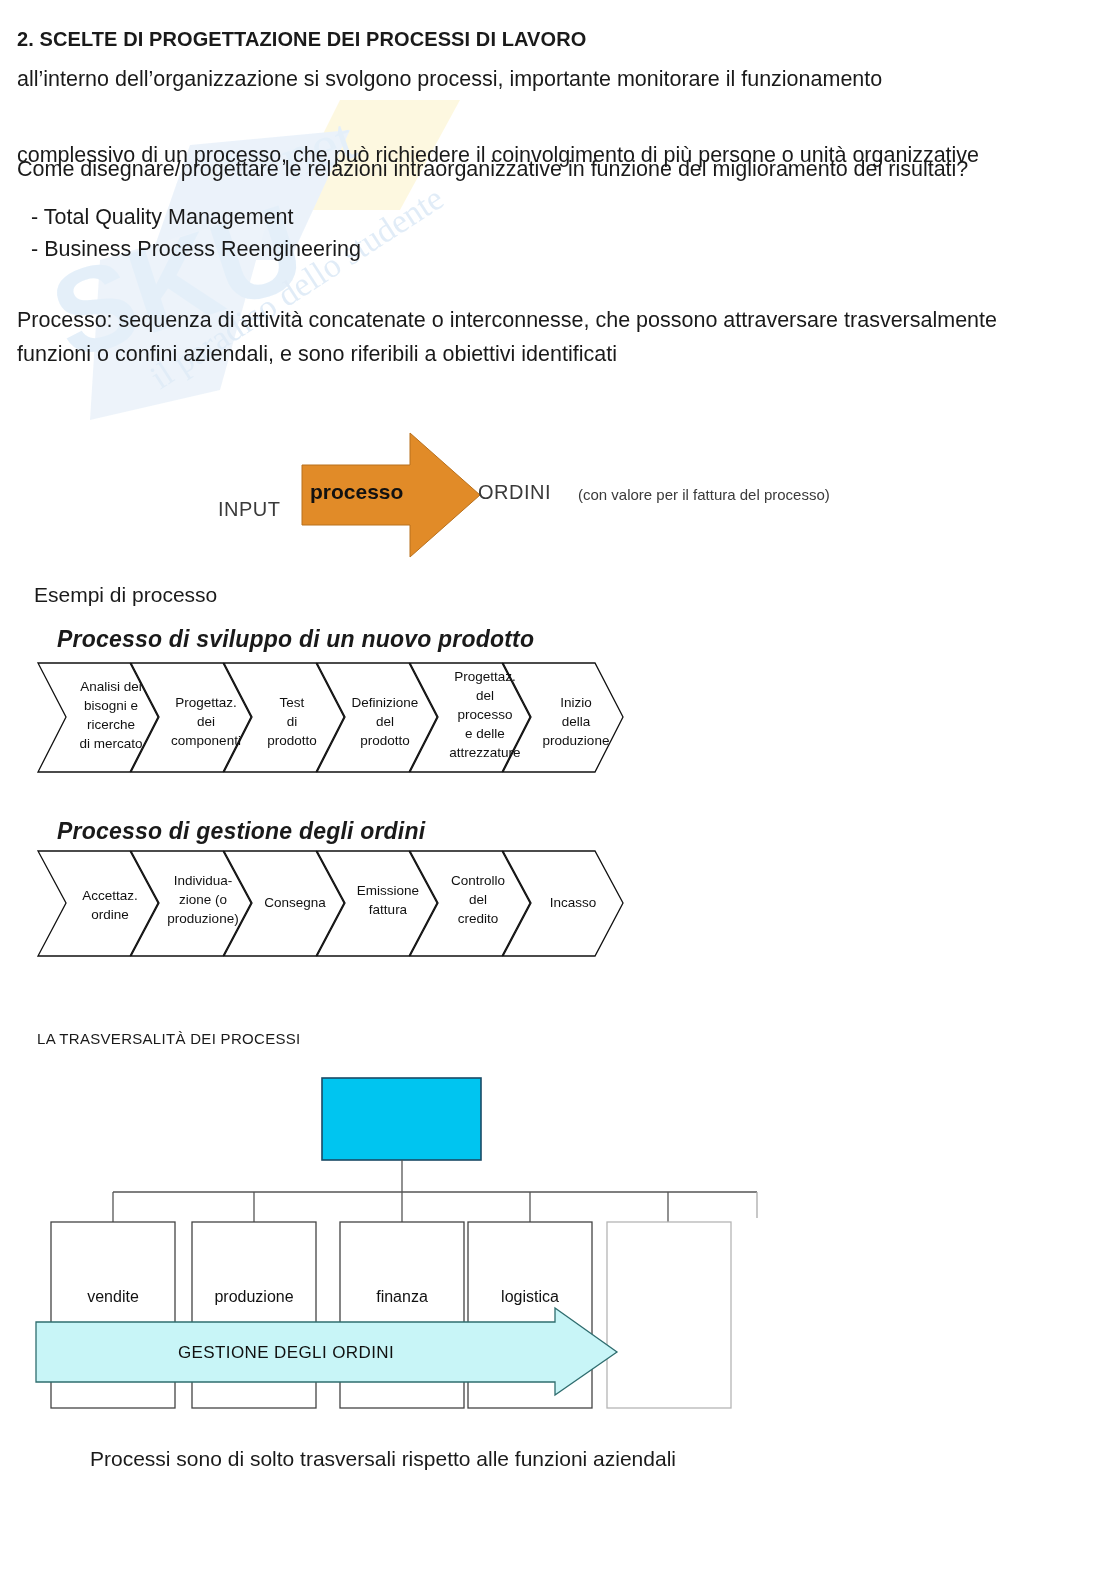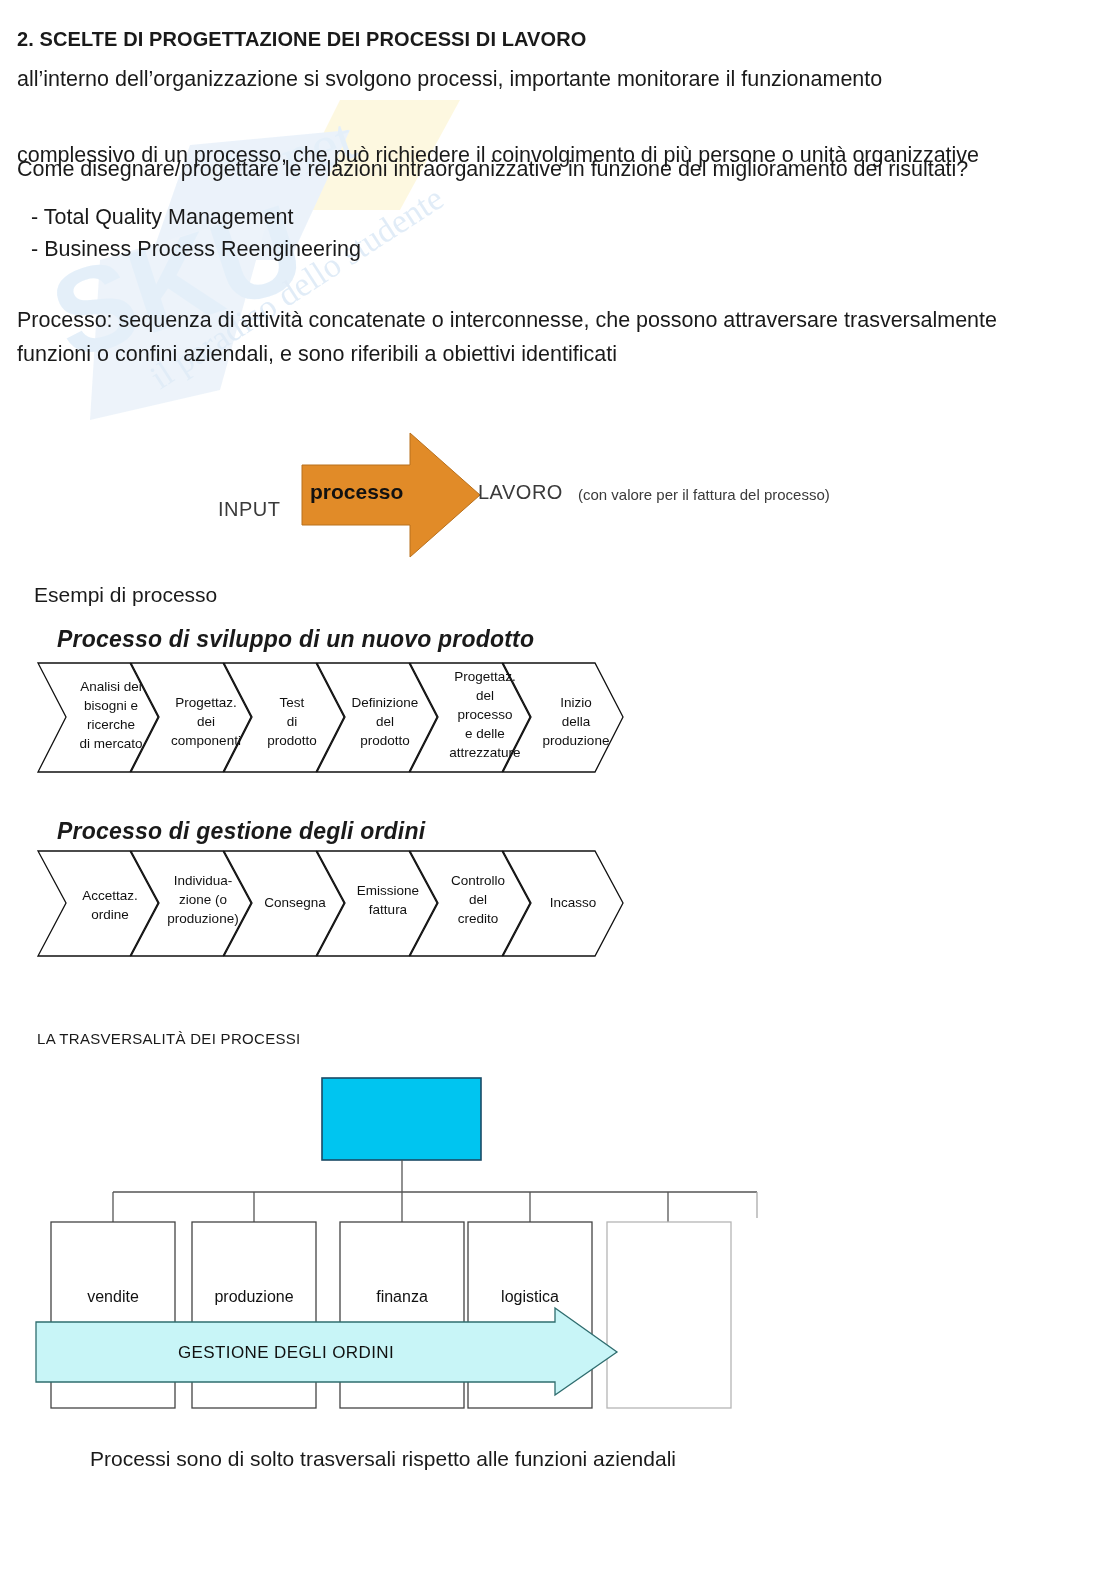--- a/index.html
+++ b/index.html
@@ -175,21 +175,21 @@
   <div class="txt body-line" id="bullet-2">- Business Process Reengineering</div>
 
   <div class="txt body-line" id="def-1">Processo: sequenza di attività concatenate o interconnesse, che possono attraversare trasversalmente</div>
   <div class="txt body-line" id="def-2">funzioni o confini aziendali, e sono riferibili a obiettivi identificati</div>
 
   <svg id="io-row" viewBox="0 0 1116 150" xmlns="http://www.w3.org/2000/svg">
     <polygon points="302,55 410,55 410,23 480,85 410,147 410,115 302,115" fill="#E18B28" stroke="#B8701C" stroke-width="1"></polygon>
   </svg>
   <div class="txt" id="label-input">INPUT</div>
   <div class="txt" id="arrow-word">processo</div>
-  <div class="txt" id="label-output">LAVORO</div>
+  <div class="txt" id="label-output">ORDINI</div>
   <div class="txt" id="label-output-note">(con valore per il fattura del processo)</div>
 
   <div class="txt" id="esempi-label">Esempi di processo</div>
 
   <div class="proc-title" id="proc-title-1">Processo di sviluppo di un nuovo prodotto</div>
 
   <svg class="chev-svg" id="chev-row-1" width="600" height="125" viewBox="0 0 600 125" xmlns="http://www.w3.org/2000/svg">
     <g fill="#ffffff" stroke="#111111" stroke-width="1.3">
       <polygon points="8,8 100,8 128,62 100,117 8,117 36,62"></polygon>
       <polygon points="101,8 193,8 221,62 193,117 101,117 129,62"></polygon>

